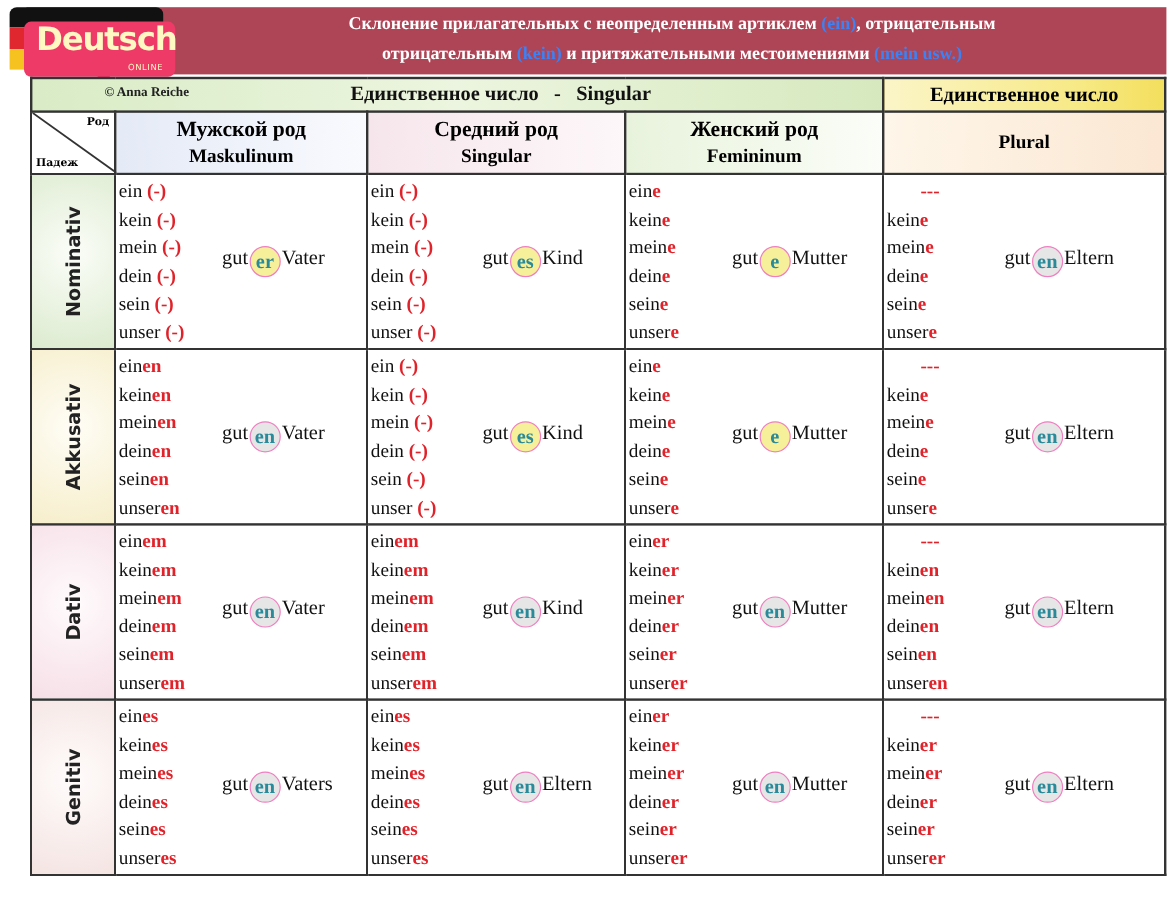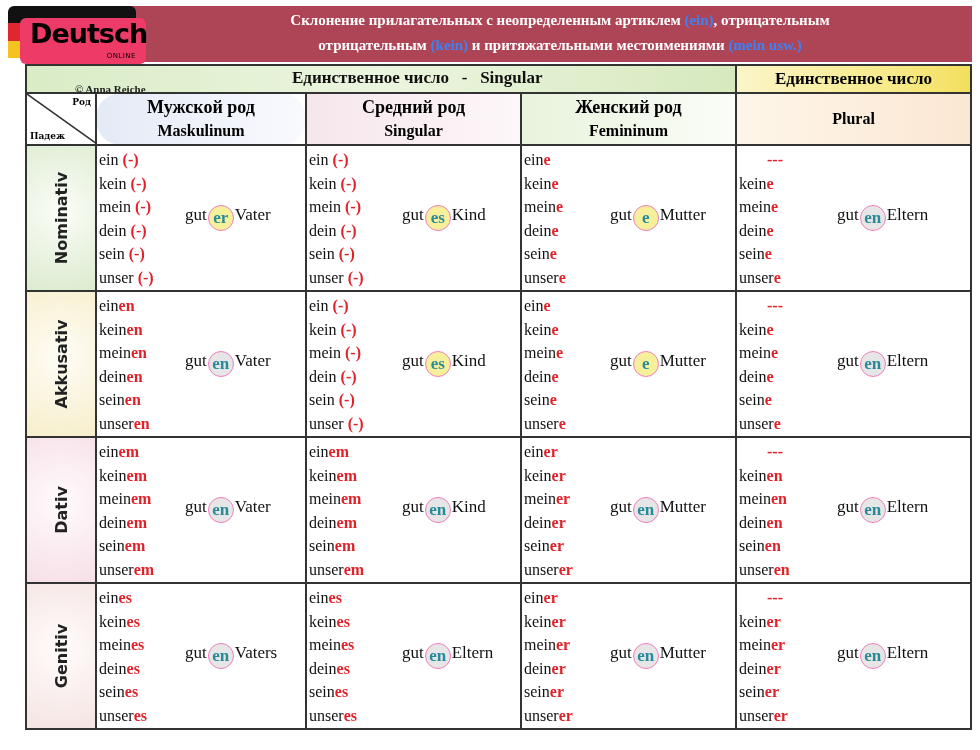--- a/index.html
+++ b/index.html
@@ -4,44 +4,44 @@
 <style>
   html, body { margin:0; padding:0; background:#ffffff; }
   body { width:980px; height:750px; position:relative; overflow:hidden; font-family:"DejaVu Serif", serif; }
 
   
   .banner { position:absolute; left:22px; top:6px; width:950px; height:56px; background:#ae4556; }
   .flag { position:absolute; left:8px; top:6px; width:128px; height:52px; }
   .flag .b1 { height:17px; background:#111; border-radius:6px 6px 0 0; }
   .flag .b2 { height:18px; background:#e0262e; }
   .flag .b3 { height:17px; background:#f6c220; }
-  .logo { position:absolute; left:20px; top:18px; width:126px; height:46px; background:#ee3a67; border-radius:6px; color:#000000; }
+  .logo { position:absolute; left:20px; top:18px; width:126px; height:46px; background:#ee3a67; border-radius:6px; color:#fef9c3; }
   .logo .word { position:absolute; left:10px; top:0px; font-family:"DejaVu Sans", sans-serif; font-weight:bold; font-size:27px; letter-spacing:-1px; }
   .logo .sub { position:absolute; right:10px; top:34px; font-family:"DejaVu Sans", sans-serif; font-size:7px; letter-spacing:.5px; }
   .logo .tail { position:absolute; left:62px; top:44px; width:0; height:0; border-left:6px solid transparent; border-right:6px solid transparent; border-top:10px solid #ee3a67; transform:skewX(25deg); }
   .title { position:absolute; left:150px; top:8px; width:820px; text-align:center; color:#fff; font-weight:bold; font-size:15px; line-height:25px; font-family:"Liberation Serif", serif; }
   .title .hl { color:#3b82f6; }
 
   
   table.grid { position:absolute; left:25px; top:64px; border-collapse:collapse; table-layout:fixed; }
   table.grid td { border:2px solid #333; padding:0; vertical-align:middle; }
   .topbar { background:linear-gradient(90deg,#d9ecc6,#ecf5df 50%,#d6e9be); height:26px; }
   .topbar-inner { position:relative; height:26px; }
-  .copy { position:absolute; left:48px; top:5px; font-size:11px; font-family:"Liberation Serif", serif; font-weight:bold; color:#222;margin-top:12px; }
+  .copy { position:absolute; left:60px; top:5px; font-size:11px; font-family:"Liberation Serif", serif; font-weight:bold; color:#222; }
   .singular { position:absolute; left:265px; top:2px; font-size:17px; font-weight:bold; color:#111; font-family:"Liberation Serif", serif; white-space:pre; }
   .plural-top { background:linear-gradient(90deg,#fbf5c8,#f7e985 70%,#f3df5d); text-align:center; font-weight:bold; font-size:17px; font-family:"Liberation Serif", serif; }
 
   .corner { position:relative; background:#fff; height:50px; }
   .corner svg { position:absolute; left:0; top:0; }
   .corner .rod { position:absolute; right:4px; top:3px; font-size:9px; font-weight:bold; }
   .corner .padezh { position:absolute; left:3px; bottom:3px; font-size:9px; font-weight:bold; }
   .ghead { text-align:center; font-weight:bold; font-family:"Liberation Serif", serif; line-height:24px; }
   .ghead .ru { font-size:18px; }
   .ghead .de { font-size:16px; }
-  .gm { background:linear-gradient(90deg,#e4eaf6,#f9fafe);border-radius:25px; }
+  .gm { background:linear-gradient(90deg,#e4eaf6,#f9fafe); }
   .gn { background:linear-gradient(90deg,#f6e6ec,#fdf7f9); }
   .gf { background:linear-gradient(90deg,#e8f3dc,#fbfdf8);margin-top:48px; }
   .gp { background:linear-gradient(90deg,#fef6e9,#fbe7d3); font-size:17px; }
 
   .case { width:66px; position:relative; }
   .case .lbl { position:absolute; left:50%; top:50%; transform:translate(-50%,-50%) rotate(-90deg); font-family:"DejaVu Sans", sans-serif; font-weight:bold; font-size:16px; color:#222; white-space:nowrap; }
   .c-nom { background:radial-gradient(circle at 50% 45%, #fbfdf8, #dcebcf); }
   .c-akk { background:radial-gradient(circle at 50% 45%, #fffdf6, #f6eecb); }
   .c-dat { background:radial-gradient(circle at 50% 45%, #fffbfc, #f6dfe7); }
   .c-gen { background:radial-gradient(circle at 50% 45%, #fffcfb, #f4e4e2); }

